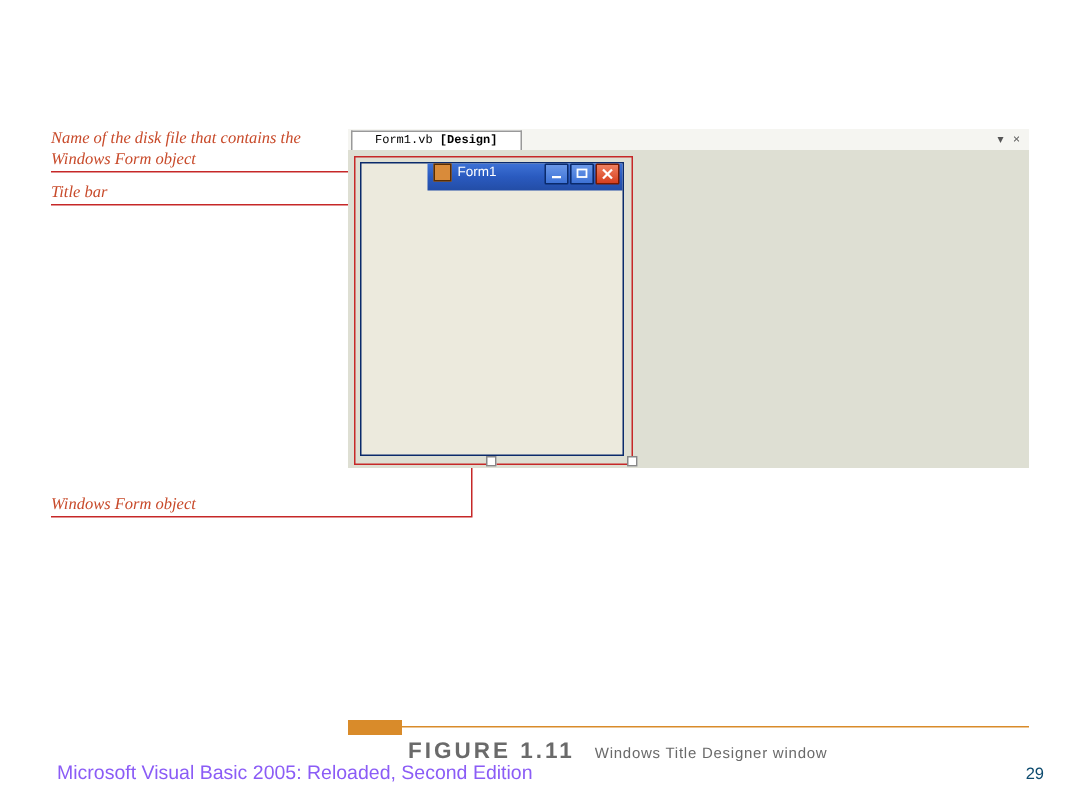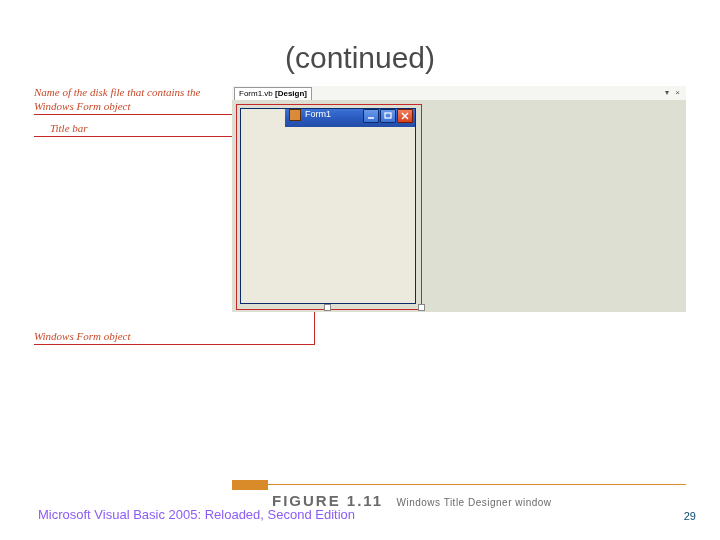--- a/index.html
+++ b/index.html
@@ -33,21 +33,21 @@
   }
   
   .anno {
     position: absolute;
     color: #c84a2a;
     font-style: italic;
     font-family: Georgia, 'Times New Roman', serif;
     font-size: 11px;
     line-height: 1.25;
   }
-  .anno.title-bar { font-size: 11px; margin-left: 16px; }
+  .anno.title-bar { font-size: 11px; }
   
   .line { position: absolute; background: #c62828; }
   
   .doc-tabbar {
     position: absolute;
     left: 198px;
     top: 0px;
     width: 454px;
     height: 14px;
     background: #f5f5f1;
@@ -55,22 +55,22 @@
   }
   .doc-tab {
     position: absolute;
     left: 2px;
     top: 1px;
     height: 13px;
     background: #ffffff;
     border: 1px solid #999;
     border-bottom: 1px solid #fff;
     font-size: 8px;
-    font-family: Liberation Sans, sans-serif;
-    padding: 0 4px;
+    font-family: Liberation Mono, monospace;
+    padding: 0 15px;
     line-height: 12px;
     color: #000;
     white-space: nowrap;
   }
   .doc-tab .design-suffix {
     font-weight: bold;
   }
   .tab-right-icons {
     position: absolute;
     right: 4px;
@@ -204,21 +204,20 @@
     bottom: 18px;
     font-size: 11px;
     color: #0c4a6e;
   }
 </style>
 </head>
 <body>
 
 <div class="slide-title">
   <br>
-  <span>(continued)</span>
 </div>
 
 <div class="figure-area">
 
   <div class="anno" style="left:0; top:0; width:190px;font-style:italic;">Name of the disk file that contains the Windows Form object</div>
   <div class="anno title-bar" style="left:0; top:36px;">Title bar</div>
   <div class="anno" style="left:0; top:244px;">Windows Form object</div>
 
   <div class="line" style="left:0; top:28px; width:200px; height:1px;"></div>
   <div class="line" style="left:200px; top:8px; width:1px; height:21px;"></div>

